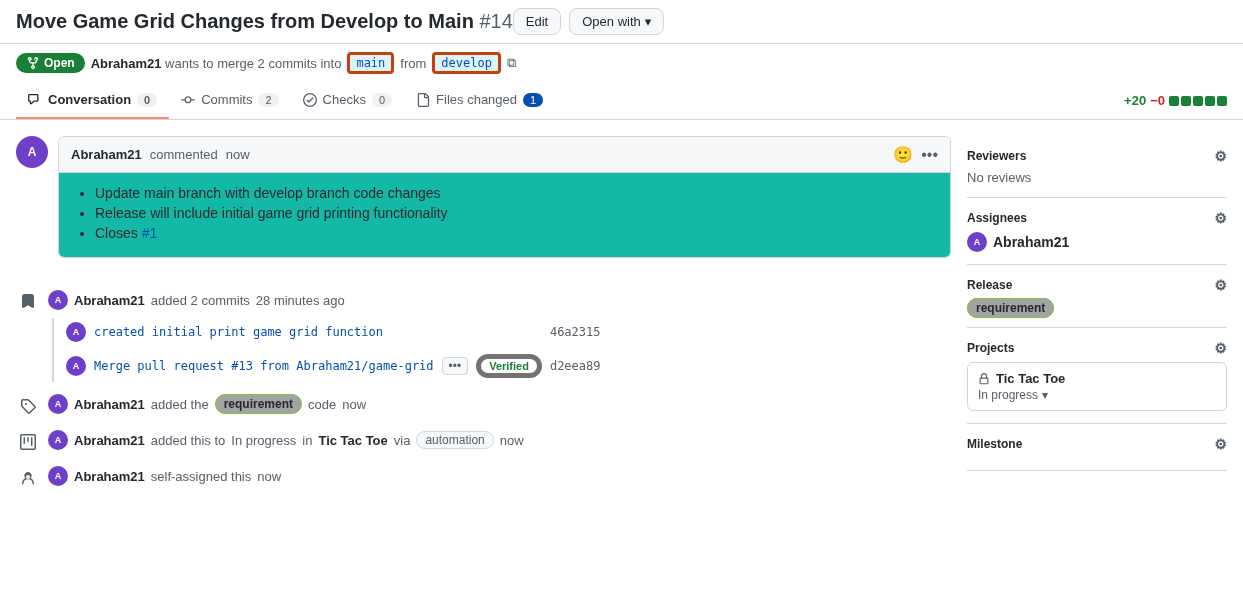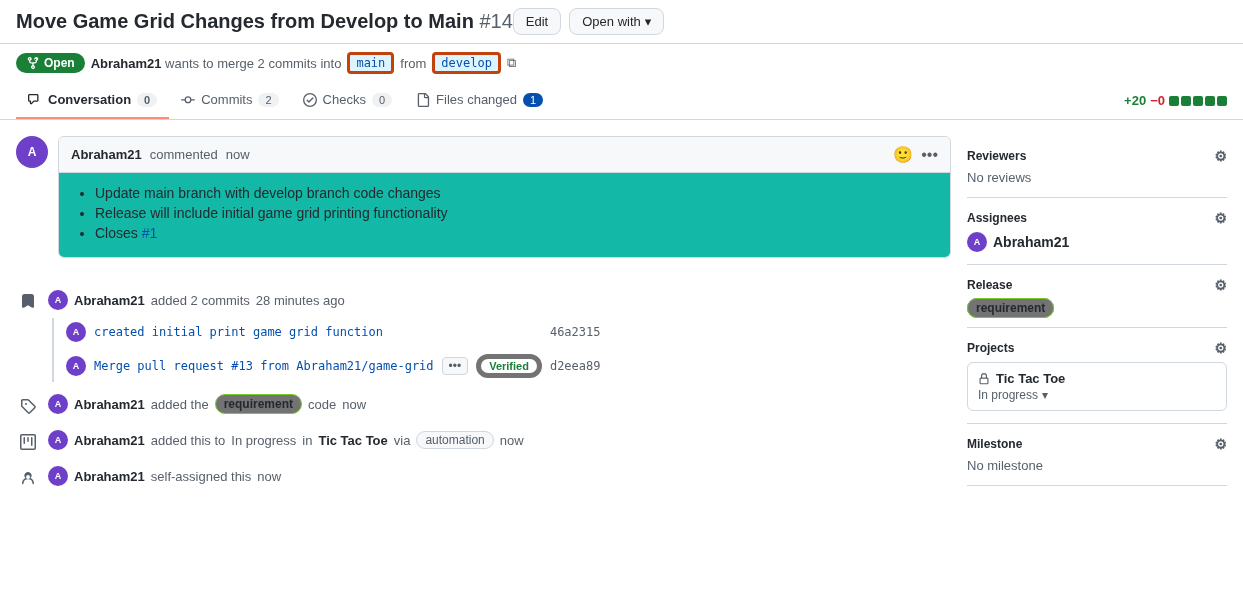--- a/index.html
+++ b/index.html
@@ -48,21 +48,21 @@
     .avatar-sidebar { width: 20px; height: 20px; border-radius: 50%; background: #6e40c9; display: flex; align-items: center; justify-content: center; color: #fff; font-size: 9px; font-weight: 600; flex-shrink: 0; }
 
     .timeline-item { display: flex; align-items: flex-start; gap: 8px; margin-bottom: 12px; position: relative; font-size: 13px; color: #57606a; }
     .timeline-icon { width: 24px; height: 24px; display: flex; align-items: center; justify-content: center; flex-shrink: 0; }
     .commit-row { display: flex; align-items: center; gap: 8px; padding: 4px 0; font-size: 13px; }
     .commit-msg { color: #0550ae; font-family: monospace; font-size: 12px; text-decoration: none; }
     .commit-sha { color: #57606a; font-family: monospace; font-size: 12px; margin-left: auto; }
     .verified-badge { background: #fff; border: 5px solid #737373; color: #1a7f37; border-radius: 20px; padding: 1px 8px; font-size: 11px; font-weight: 600; }
     .ellipsis-btn { background: #f6f8fa; border: 1px solid #d0d7de; border-radius: 4px; padding: 1px 6px; font-size: 12px; cursor: pointer; color: #57606a; }
 
-    .label-badge { background: #737373; color: #24292f; border-radius: 20px; padding: 2px 8px; font-size: 12px; font-weight: 600; border: 1px solid #7bc72e; }
+    .label-badge { background: #a3a3a3; color: #24292f; border-radius: 20px; padding: 2px 8px; font-size: 12px; font-weight: 600; border: 1px solid #7bc72e; }
 
     .automation-badge { background: #f6f8fa; border: 1px solid #d0d7de; border-radius: 20px; padding: 1px 8px; font-size: 12px; color: #57606a; }
 
     
     .sidebar-section { border-bottom: 1px solid #d0d7de; padding: 12px 0; }
     .sidebar-section-header { display: flex; align-items: center; justify-content: space-between; font-size: 12px; font-weight: 600; color: #24292f; margin-bottom: 6px; }
     .sidebar-value { font-size: 13px; color: #57606a; }
     .gear-icon { color: #57606a; cursor: pointer; font-size: 14px; }
     .project-item { border: 1px solid #d0d7de; border-radius: 6px; padding: 8px 10px; font-size: 13px; margin-top: 4px; }
     .project-name { font-weight: 600; color: #24292f; display: flex; align-items: center; gap: 6px; }
@@ -307,17 +307,16 @@
           <span>▾</span>
         </div>
       </div>
     </div>
 
     <div class="sidebar-section">
       <div class="sidebar-section-header">
         <span>Milestone</span>
         <span class="gear-icon">⚙</span>
       </div>
-      <div class="sidebar-value">No milestone</div>
     </div>
 
   </div>
 </div>
 
 </body></html>

